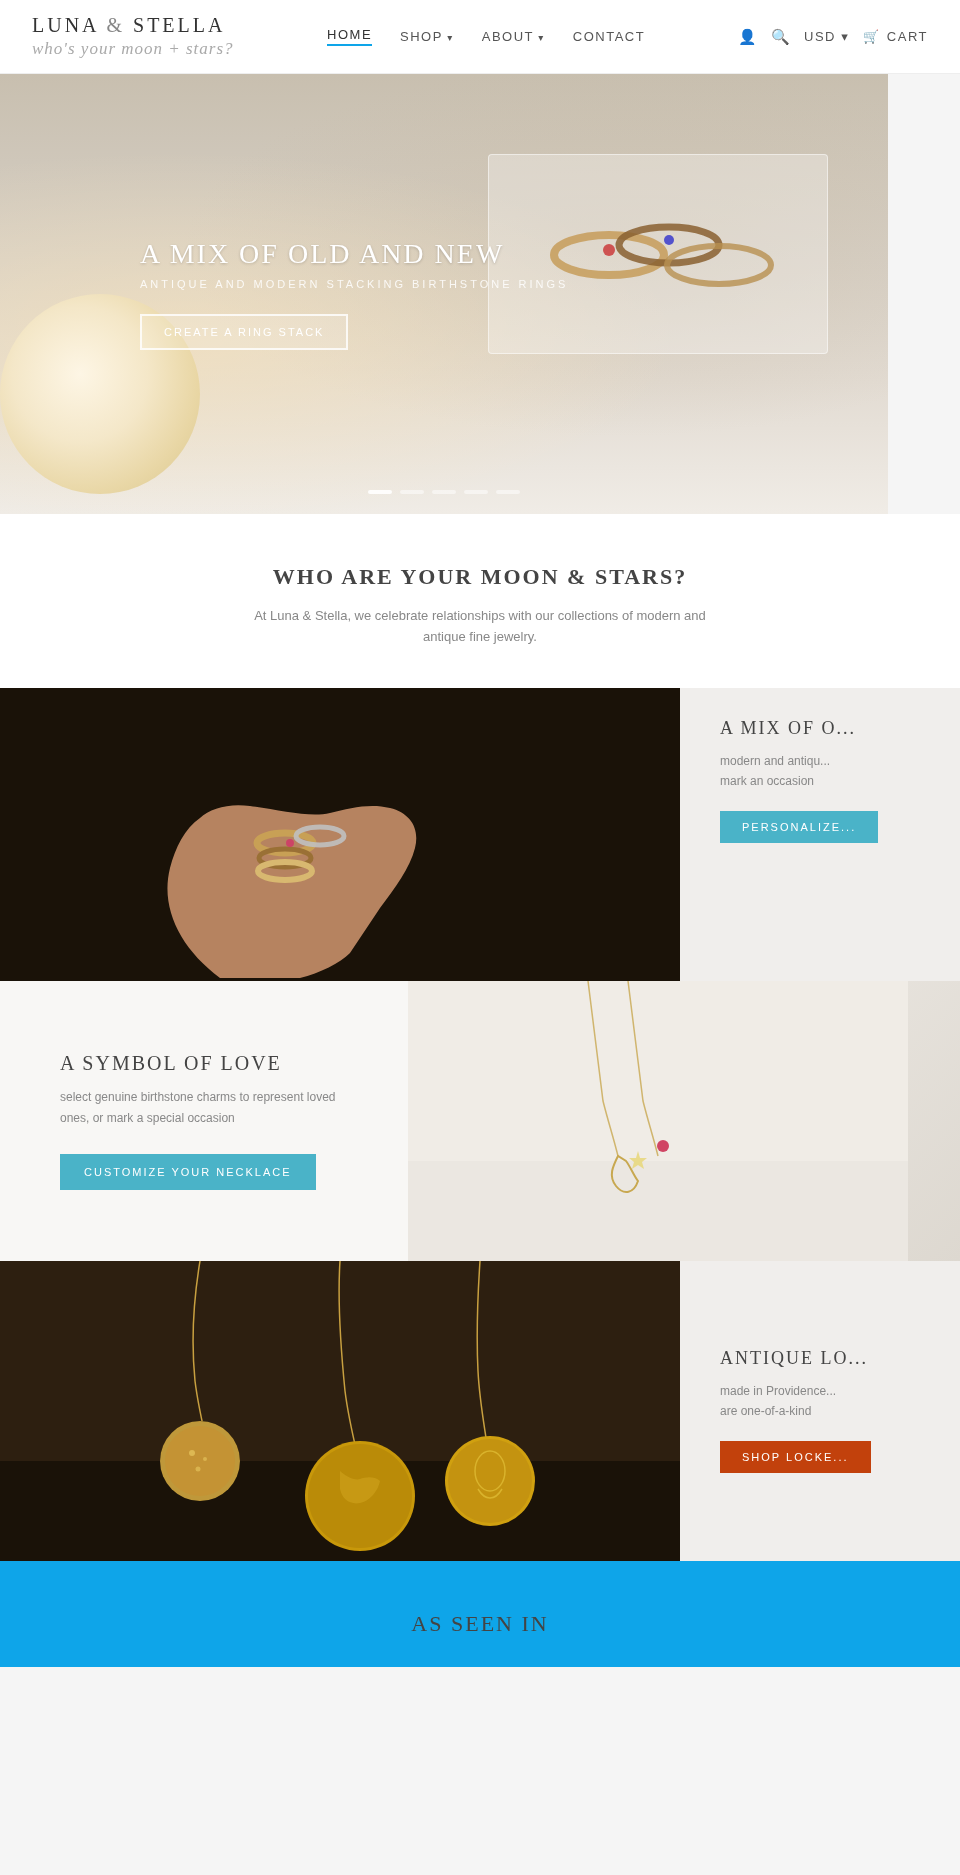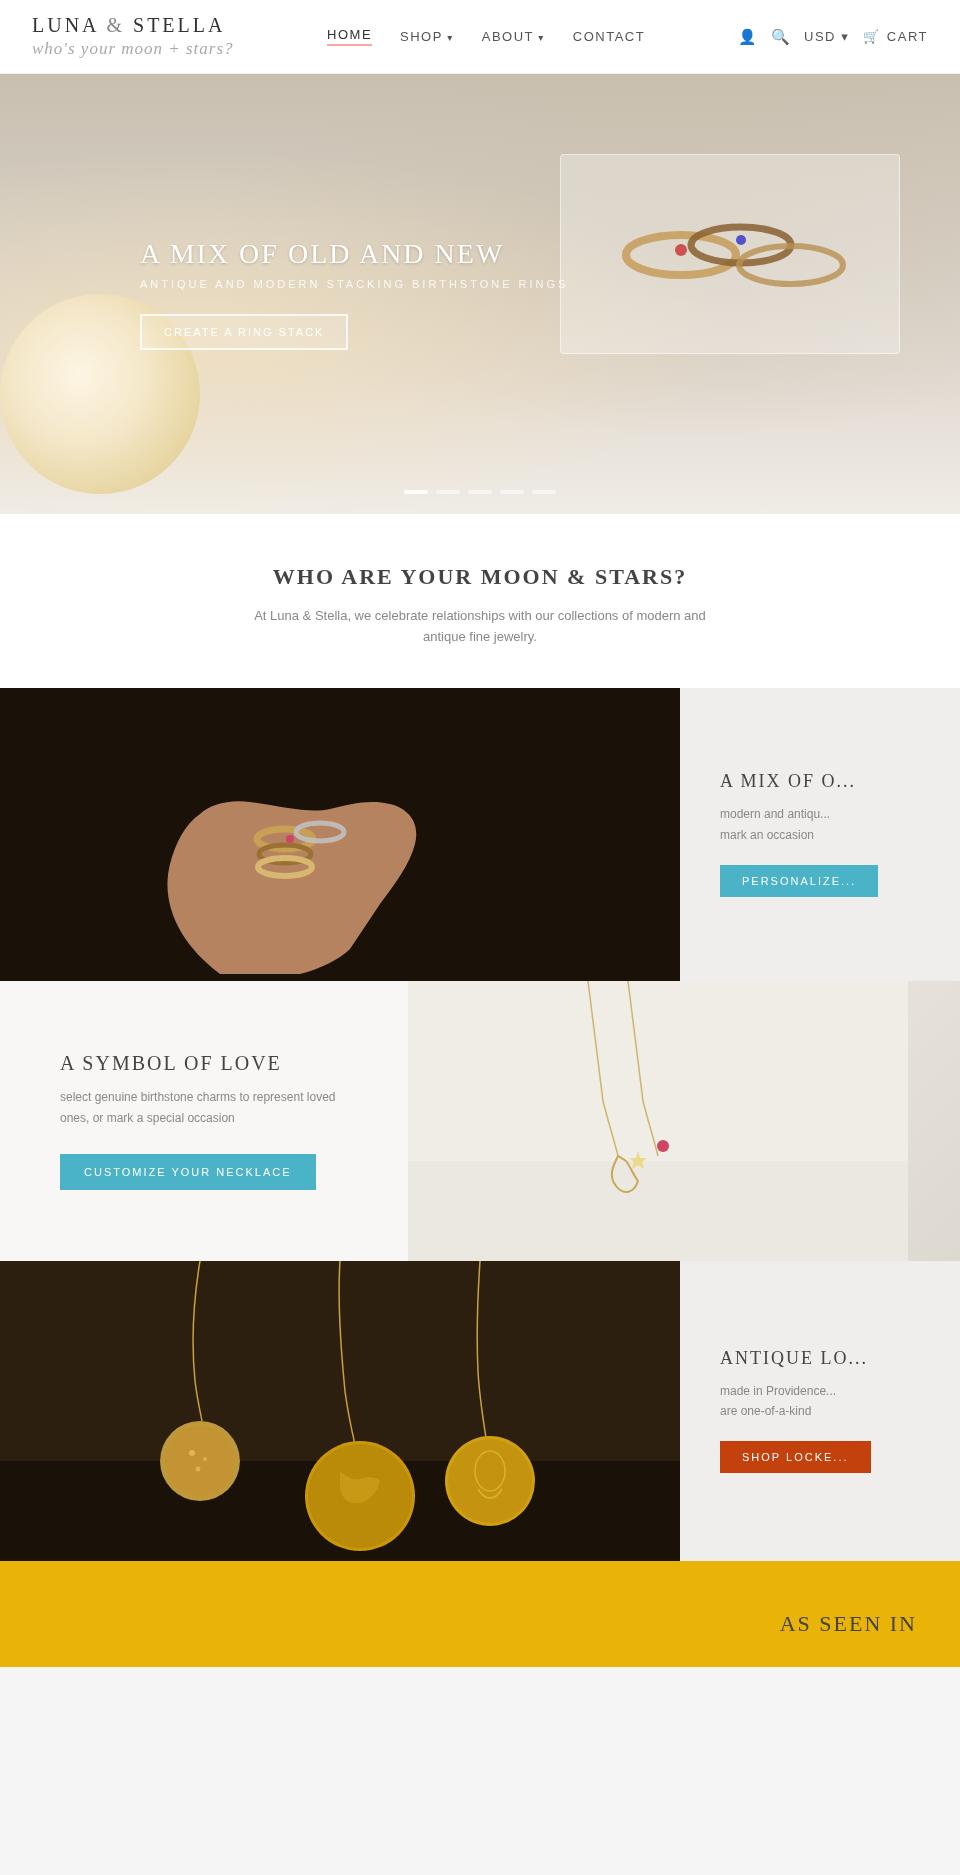--- a/index.html
+++ b/index.html
@@ -47,21 +47,21 @@
       font-family: 'Arial', sans-serif;
       font-size: 13px;
       letter-spacing: 1.5px;
       color: #555;
       text-transform: uppercase;
       text-decoration: none;
       cursor: pointer;
     }
     .nav-item.active {
       color: #333;
-      border-bottom: 2px solid #fca5a5;
+      border-bottom: 2px solid #0ea5e9;
       padding-bottom: 2px;
     }
     .nav-item.has-dropdown::after {
       content: ' ▾';
       font-size: 10px;
     }
     .nav-icons {
       display: flex;
       align-items: center;
       gap: 14px;
@@ -79,21 +79,21 @@
       font-size: 13px;
       letter-spacing: 1.5px;
       color: #555;
       text-transform: uppercase;
       cursor: pointer;
     }
 
     
     .hero-banner {
       position: relative;
-      width: 960px;
+      width: 888px;
       height: 440px;
       background: linear-gradient(135deg, #e8e0d5 0%, #d4c9bb 30%, #c8bfb0 60%, #b8a898 100%);
       overflow: hidden;
       display: flex;
       align-items: center;
     }
     .hero-bg {
       position: absolute;
       inset: 0;
       background:
@@ -195,21 +195,21 @@
       color: #888;
       line-height: 1.6;
       max-width: 480px;
       margin: 0 auto;
     }
 
     
     .feature-section {
       background: #f0eeec;
       display: flex;
-      align-items: center;
+      align-items: flex-start;
       height: 293px;
       overflow: hidden;
     }
     .feature-img-left {
       width: 680px;
       height: 300px;
       background: linear-gradient(135deg, #2a2a2a 0%, #1a1a1a 100%);
       flex-shrink: 0;
       position: relative;
       overflow: hidden;
@@ -343,22 +343,22 @@
       font-family: 'Arial', sans-serif;
       font-size: 11px;
       letter-spacing: 2px;
       text-transform: uppercase;
       cursor: pointer;
       border: none;
     }
 
     
     .as-seen-section {
-      background: #eab308;
-      text-align: right;
+      background: #0ea5e9;
+      text-align: center;
       padding: 50px 43px 30px;
     }
     .as-seen-heading {
       font-family: 'Georgia', serif;
       font-size: 22px;
       font-weight: normal;
       letter-spacing: 2px;
       color: #444;
     }
   </style>

